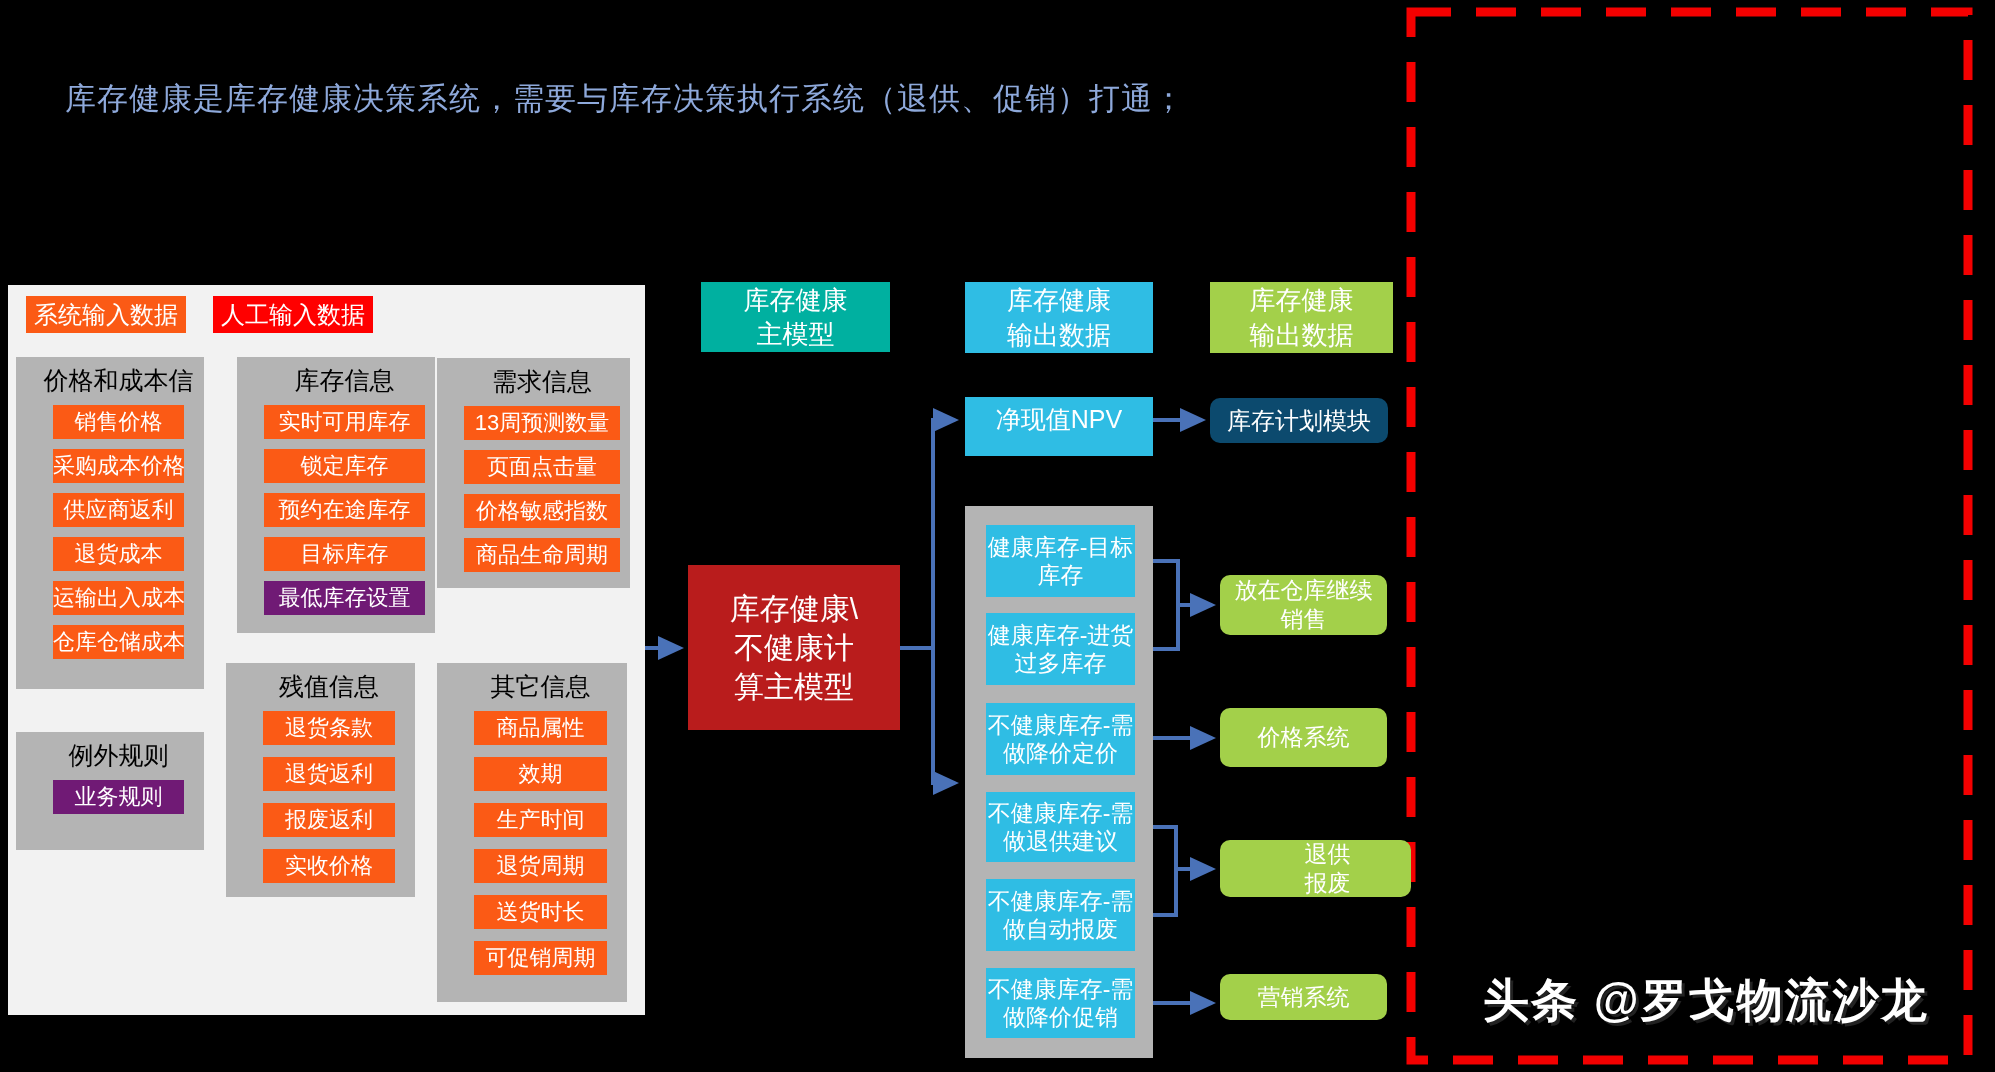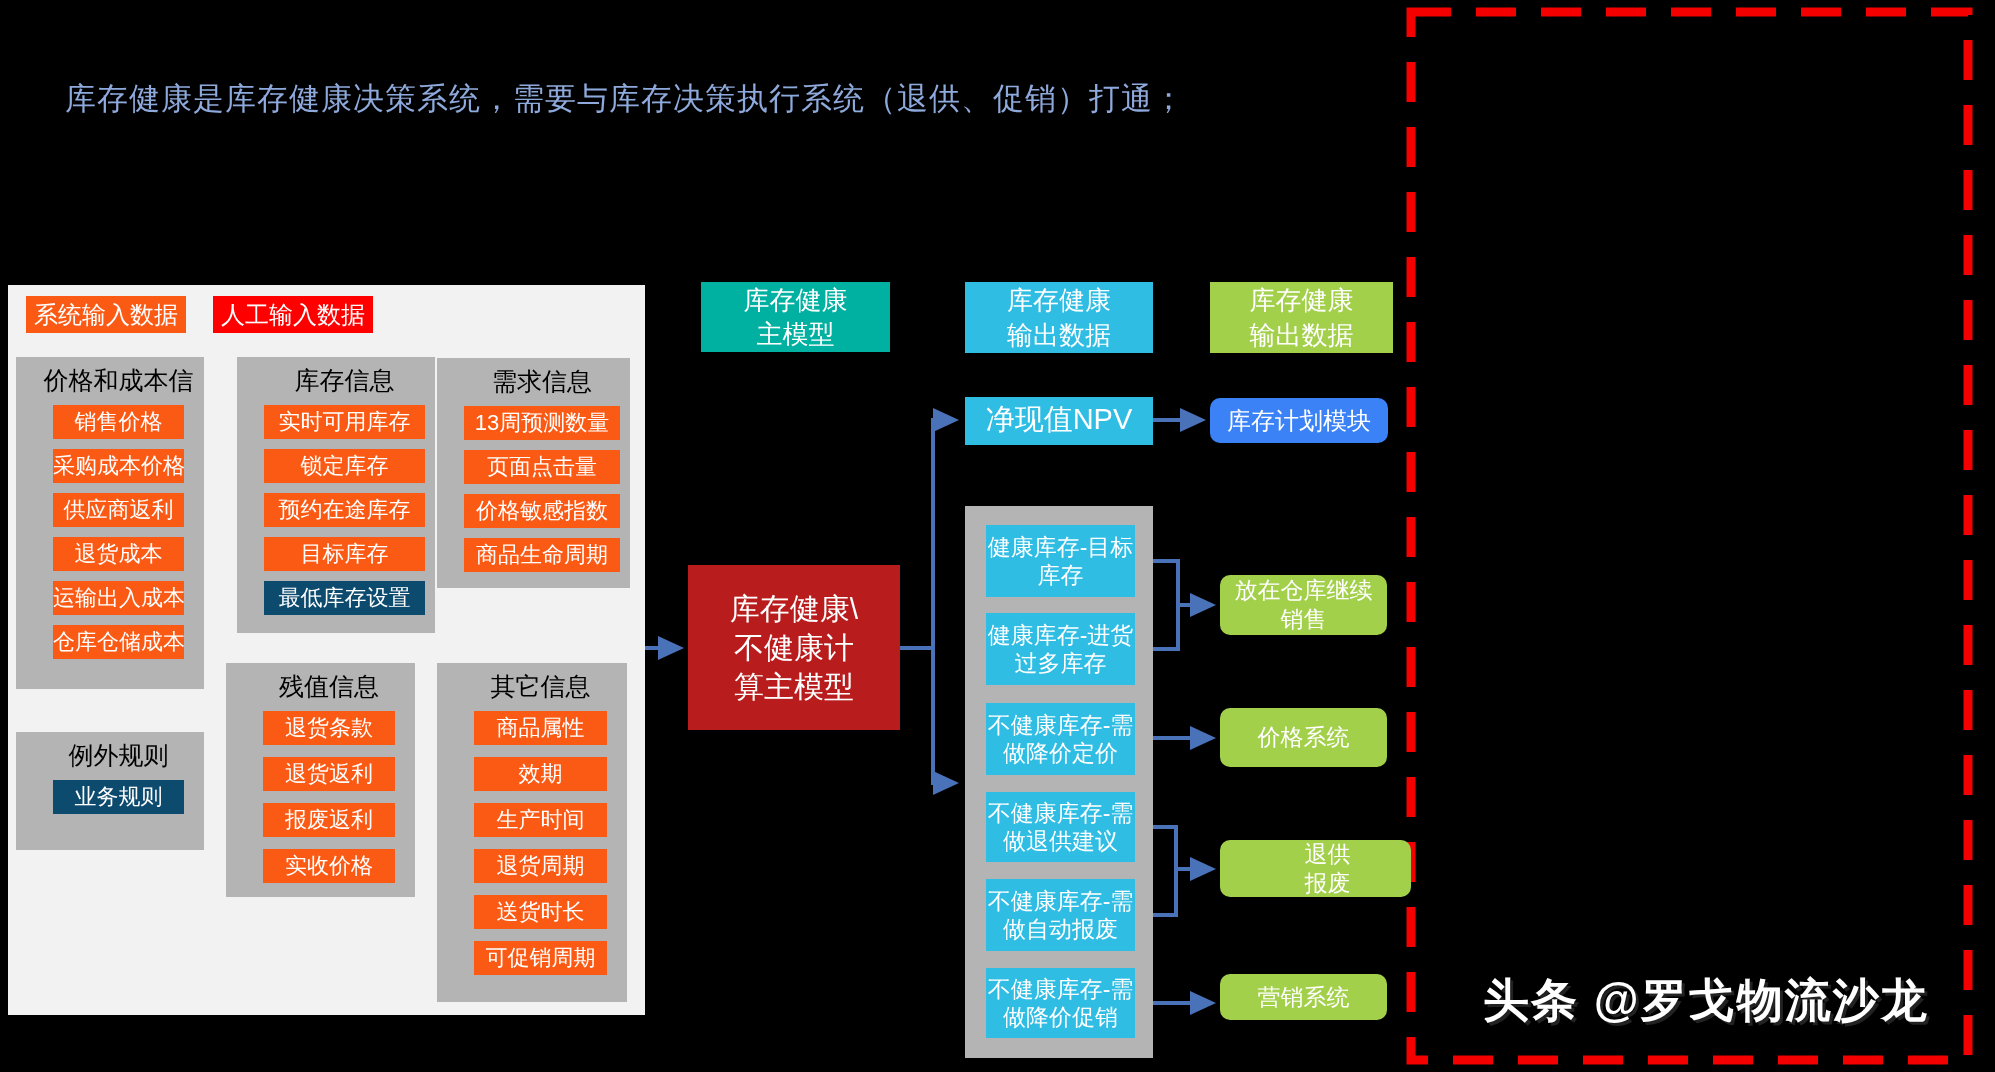--- a/index.html
+++ b/index.html
@@ -26,21 +26,21 @@
   .group-title{
     height:44px;line-height:46px;text-align:center;color:#000;font-size:25px;
   }
   .items{display:flex;flex-direction:column;gap:10px;padding:4px 20px 0 20px;}
   .items.tight{padding:4px 10px 0 10px;}
   .items.wide-gap{gap:12px;}
   .item{
     height:34px;line-height:34px;text-align:center;color:#fff;font-size:22px;
     background:#fb5a15;white-space:nowrap;
   }
-  .item.red{background:#0c4a6e;}
+  .item.red{background:#701a75;}
   .g-price   {left:8px;  top:72px;  width:188px;height:332px;}
   .g-inv     {left:229px;top:72px;  width:198px;height:276px;}
   .g-demand  {left:429px;top:73px;  width:193px;height:230px;}
   .g-except  {left:8px;  top:447px; width:188px;height:118px;}
   .g-residual{left:218px;top:378px; width:189px;height:234px;}
   .g-other   {left:429px;top:378px; width:190px;height:339px;}
   
   .hdr{
     position:absolute;display:flex;align-items:center;justify-content:center;
     color:#fff;font-size:26px;line-height:1.32;text-align:center;white-space:pre-line;
@@ -51,25 +51,25 @@
   .model-header{left:701px;top:282px;width:189px;height:70px;}
   .model-box{
     position:absolute;left:688px;top:565px;width:212px;height:165px;background:#b91c1c;
     display:flex;align-items:center;justify-content:center;color:#fff;font-size:30px;
     line-height:1.3;text-align:center;white-space:pre-line;
   }
   
   .cyan-header{left:965px;top:282px;width:188px;height:71px;}
   .green-header{left:1210px;top:282px;width:183px;height:71px;}
   .npv-box{
-    position:absolute;left:965px;top:397px;width:188px;height:48px;background:#2fbde4;
-    color:#fff;font-size:29px;text-align:center;line-height:45px;
+    position:absolute;left:965px;top:397px;width:188px;height:59px;background:#2fbde4;
+    color:#fff;font-size:25px;text-align:center;line-height:45px;
   }
   .plan-box{
-    position:absolute;left:1210px;top:398px;width:178px;height:45px;background:#3b82f6;
+    position:absolute;left:1210px;top:398px;width:178px;height:45px;background:#0c4a6e;
     border-radius:10px;color:#fff;font-size:24px;text-align:center;line-height:45px;
   }
   .right-panel{position:absolute;left:965px;top:506px;width:188px;height:552px;background:#b4b4b4;}
   .bluebox{
     position:absolute;left:986px;width:149px;height:72px;background:#2fbde4;
     display:flex;align-items:center;justify-content:center;color:#fff;font-size:23px;
     line-height:1.22;text-align:center;white-space:pre-line;
   }
   
   .gbox{

